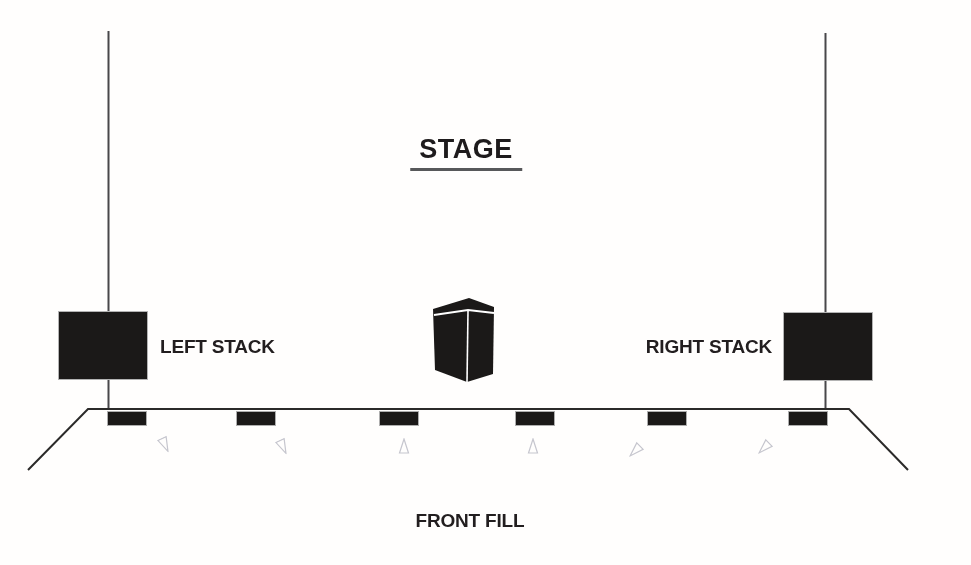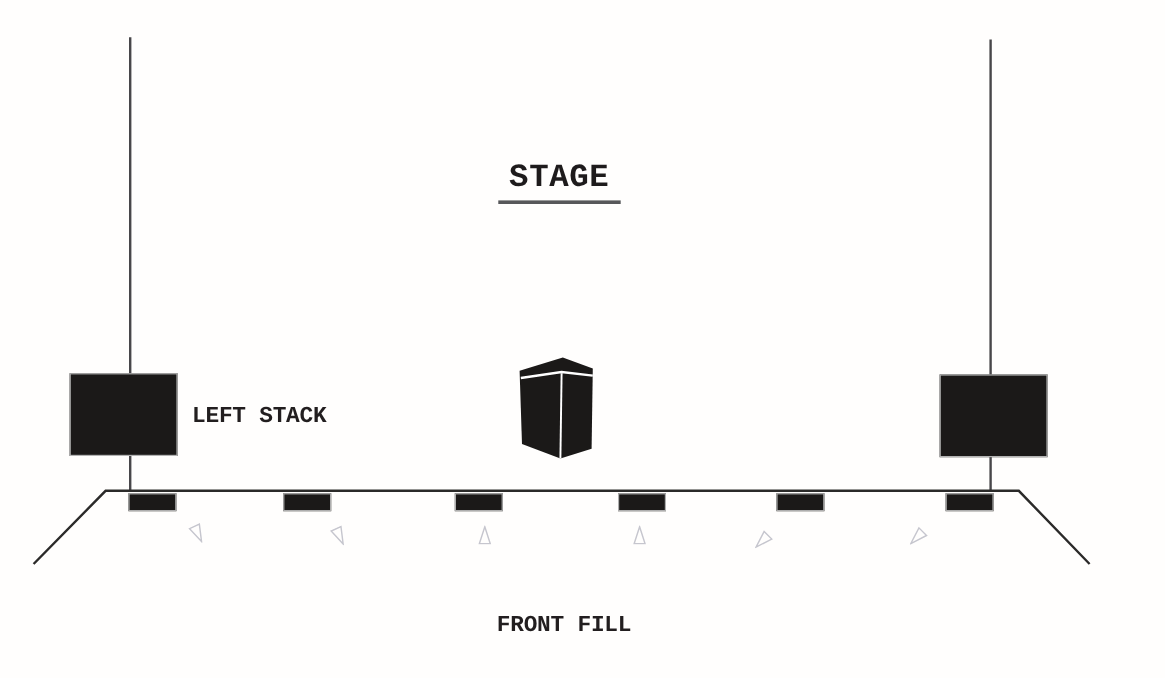--- a/index.html
+++ b/index.html
@@ -1,20 +1,20 @@
 <!DOCTYPE html>
 <html><head>
 <meta charset="utf-8">
 <style>
   html,body{margin:0;padding:0;background:#ffffff;}
   .canvas{
     position:relative;
     width:971px;height:565px;
     background:#fffefd;
-    font-family:Liberation Mono, monospace;
+    font-family:Liberation Sans, sans-serif;
     color:#221e1f;
     overflow:hidden;
   }
   .layer{position:absolute;left:0;top:0;width:971px;height:565px;}
   .label{
     position:absolute;
     font-size:19px;
     font-weight:700;
     letter-spacing:-0.2px;
     white-space:nowrap;
@@ -72,20 +72,21 @@
     <line x1="825.5" y1="33" x2="825.5" y2="409" stroke="#48474a" stroke-width="2"></line>
     <polyline points="28,470 88,409 849,409 908,470" fill="none" stroke="#2b2a29" stroke-width="2"></polyline>
   </svg>
 
   <div class="stage-title">STAGE</div>
 
   <div class="stack left"></div>
   <div class="label left-stack-label">LEFT STACK</div>
 
   <div class="stack right"></div>
+  <div class="label right-stack-label">RIGHT STACK</div>
 
   <svg class="cf-icon" width="64" height="88" viewBox="0 0 64 88" aria-hidden="true">
     <polygon points="37,2 62,11 61,78 35,86 3,74 1,13" fill="#1b1918"></polygon>
     <polyline points="2,19 36,14 62,17" fill="none" stroke="#ffffff" stroke-width="2"></polyline>
     <line x1="36" y1="15" x2="35" y2="86" stroke="#ffffff" stroke-width="1.6"></line>
   </svg>
 
   <div class="ff" style="left:107px"></div>
   <div class="ff" style="left:236px"></div>
   <div class="ff" style="left:379px"></div>

